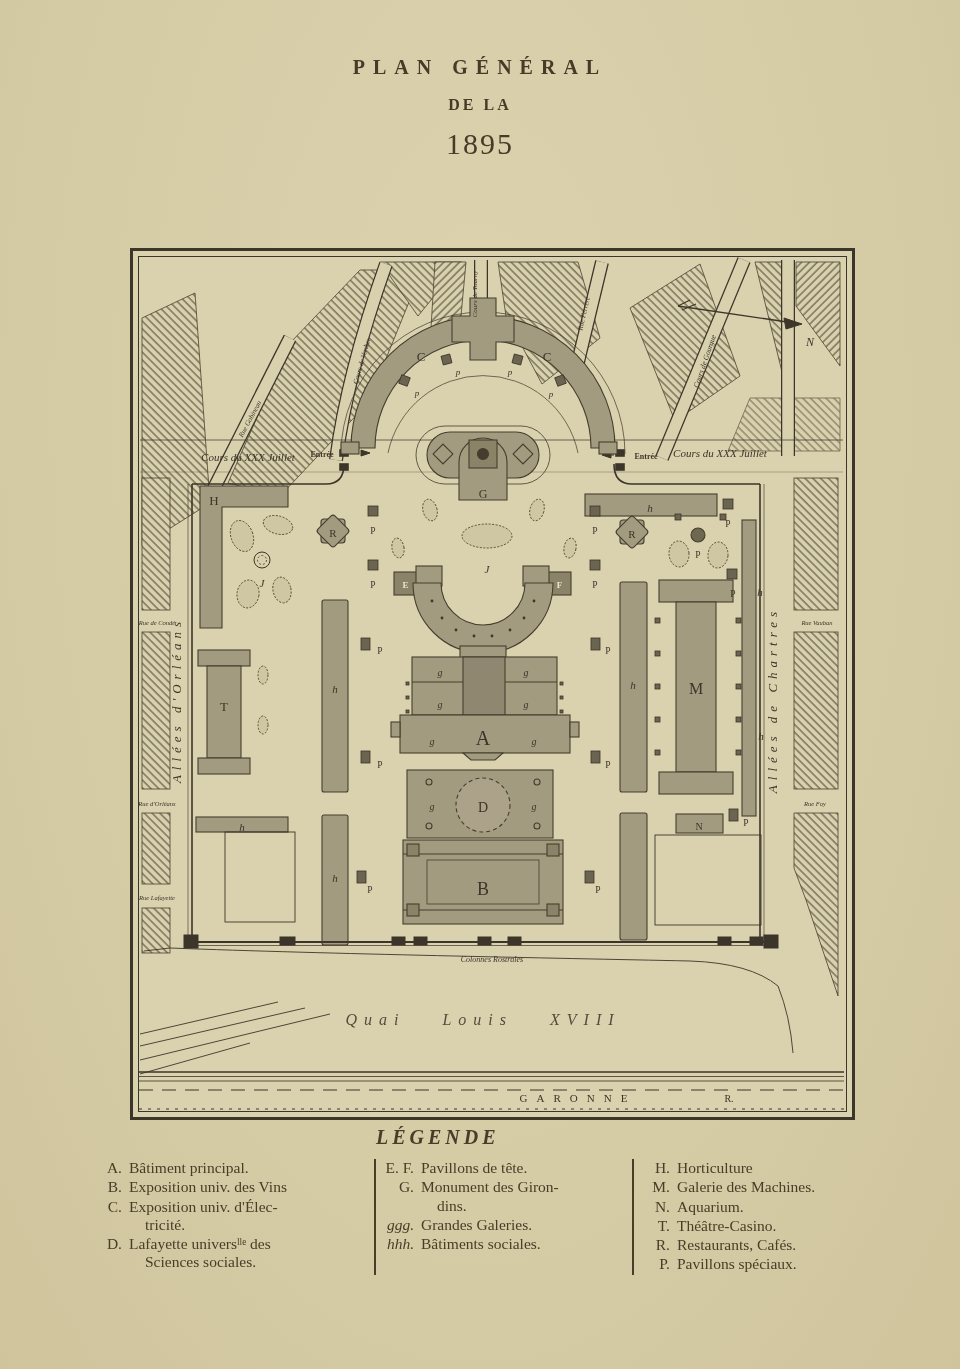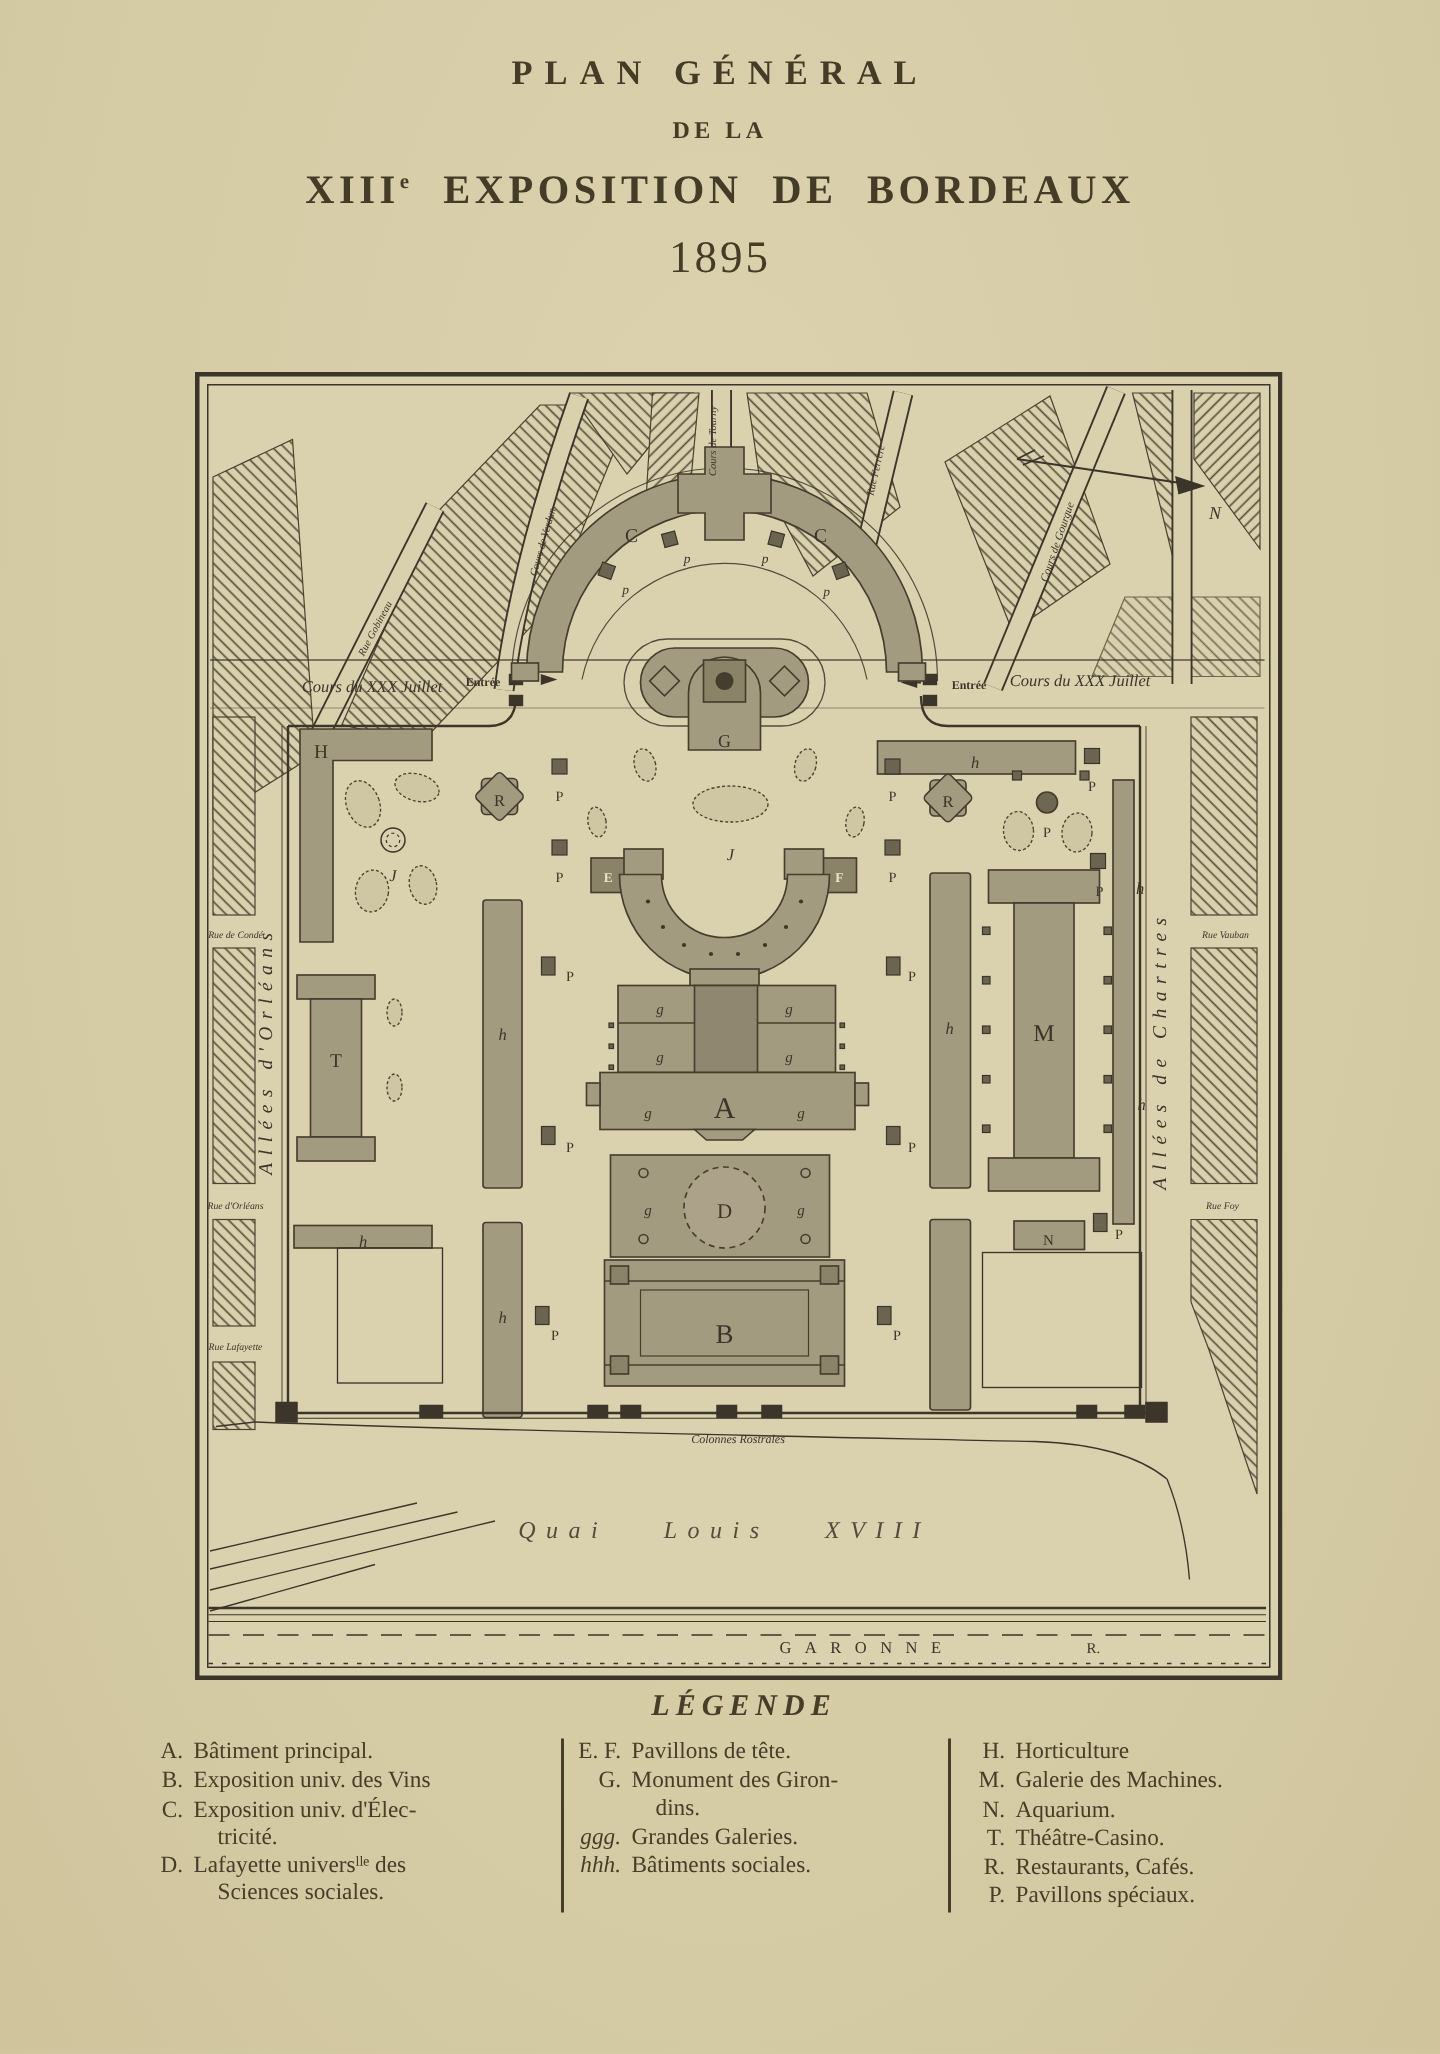--- a/index.html
+++ b/index.html
@@ -4,55 +4,54 @@
 <style>
   html,body{margin:0;padding:0;}
   body{
     width:960px;height:1369px;position:relative;overflow:hidden;
     background:#d5cba5;
     background-image:radial-gradient(ellipse at 50% 30%, #dcd3af 0%, #d5cba5 60%, #cfc49c 100%);
     font-family:"Liberation Serif","DejaVu Serif",serif;
     color:#3e362a;
   }
   .header{position:absolute;top:0;left:0;width:960px;text-align:center;color:#453c28;}
-  .t1{margin-top:36px;font-size:23px;letter-spacing:8px;font-weight:600;}
+  .t1{margin-top:56px;font-size:20px;letter-spacing:8px;font-weight:600;}
   .t2{margin-top:17px;font-size:16px;letter-spacing:3px;font-weight:700;}
   .t3{margin-top:14px;font-size:27px;letter-spacing:3px;font-weight:600;word-spacing:10px;}
   .t3 sup{font-size:14px;}
   .t4{margin-top:13px;font-size:30px;letter-spacing:2px;}
   .map-frame{position:absolute;left:130px;top:248px;width:725px;height:872px;}
   svg{display:block;}
   text.ml{font-family:"Liberation Serif","DejaVu Serif",serif;fill:#3c352a;text-anchor:middle;}
   text.it{font-style:italic;}
   text.b{font-weight:bold;}
   text.w{fill:#e9e3cc;}
   text.sc{letter-spacing:7px;word-spacing:26px;opacity:.85;}
   .legend{position:absolute;left:98px;top:1126px;width:766px;color:#463e28;}
-  .legend-title{margin-left:278px;width:240px;text-align:center;font-size:20px;font-style:italic;
+  .legend-title{margin-left:278px;width:240px;font-size:20px;font-style:italic;
     font-weight:bold;letter-spacing:4px;}
   .legend-cols{display:flex;margin-top:10px;}
   .leg-col{box-sizing:border-box;}
   .leg-col.c1{width:270px;}
   .leg-col.c2{width:252px;border-left:2.5px solid #463e28;margin-left:6px;}
   .leg-col.c3{width:226px;border-left:2.5px solid #463e28;padding-left:12px;margin-left:6px;}
   .leg-row{display:flex;font-size:15.5px;line-height:1.18;margin-bottom:1px;}
   .leg-key{flex:none;text-align:right;padding-right:7px;}
   .c1 .leg-key{width:24px;}
   .c2 .leg-key{width:38px;}
   .c3 .leg-key{width:24px;}
   .leg-key.it{font-style:italic;}
   .leg-text .cont{padding-left:16px;}
 </style>
 </head>
 <body>
 
 <div class="header">
   <div class="t1">PLAN GÉNÉRAL</div>
   <div class="t2">DE LA</div>
-  <div class="t3"><span>XIII</span><sup>e</sup><span> EXPOSITION DE BORDEAUX</span></div>
   <div class="t4">1895</div>
 </div>
 
 <div class="map-frame">
 <svg id="map-svg" viewBox="0 0 725 872" width="725" height="872">
   <defs>
     <pattern id="hB" width="5.5" height="5.5" patternUnits="userSpaceOnUse" patternTransform="rotate(-45)">
       <rect width="5.5" height="5.5" fill="#d9d0ad"></rect>
       <line x1="1" y1="0" x2="1" y2="5.5" stroke="#57503c" stroke-width="1.1"></line>
     </pattern>

